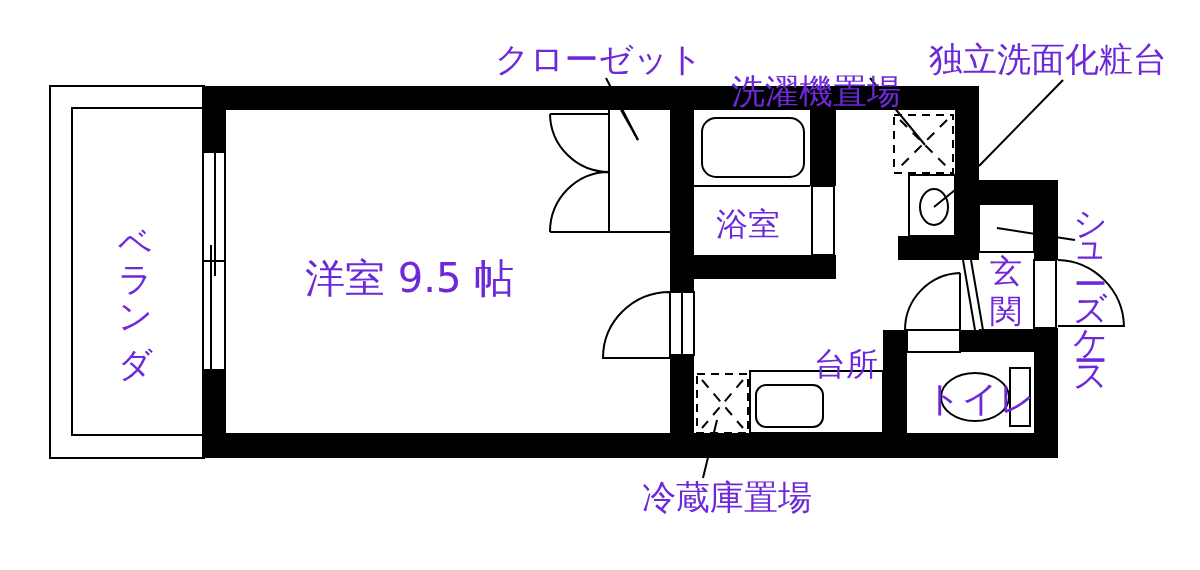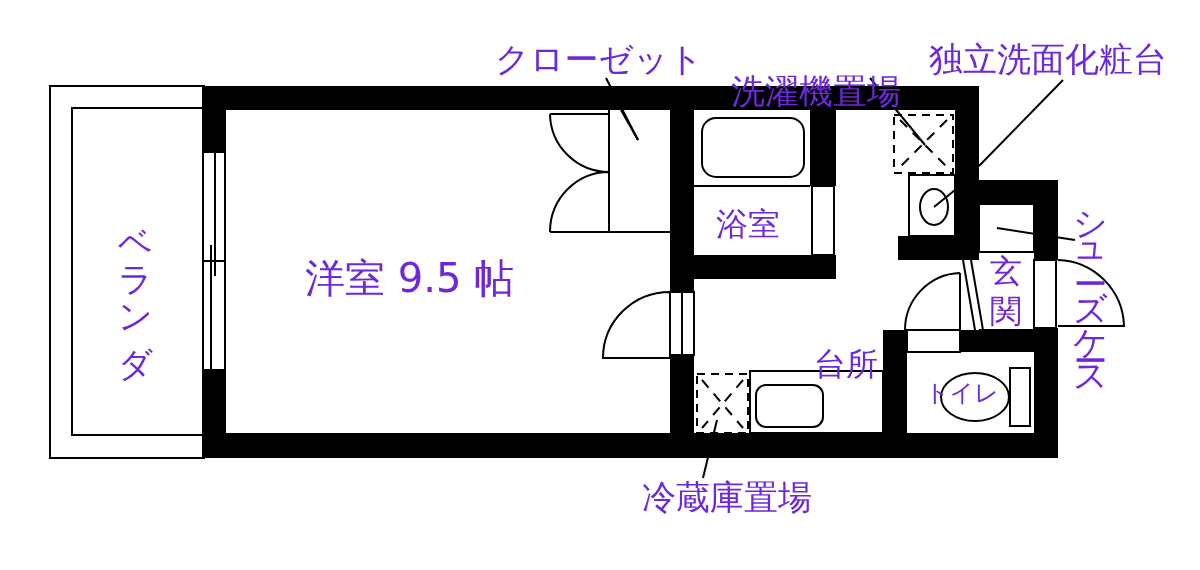--- a/index.html
+++ b/index.html
@@ -136,14 +136,14 @@
 <div class="lbl callout" style="left:731px;top:42px;margin-top:32px;">洗濯機置場</div>
 <div class="lbl callout" style="left:929px;top:42px;">独立洗面化粧台</div>
 <div class="lbl callout vert" style="left:1074px;top:188px;">シューズケース</div>
 <div class="lbl callout" style="left:606px;top:480px;margin-left:36px;">冷蔵庫置場</div>
 
 <div class="lbl main-room" style="left:305px;top:258px;">洋室 9.5 帖</div>
 <div class="lbl room" style="left:716px;top:208px;">浴室</div>
 <div class="lbl room" style="left:787px;top:348px;margin-left:27px;">台所</div>
 <div class="lbl room" style="left:990px;top:255px;">玄</div>
 <div class="lbl room" style="left:990px;top:295px;">関</div>
-<div class="lbl" style="left:925px;top:381px;font-size:24px;">トイレ</div>
+<div class="lbl" style="left:925px;top:381px;font-size:36px;">トイレ</div>
 <div class="lbl callout vert" style="left:119px;top:205px;">ベランダ</div>
 
 </body></html>

